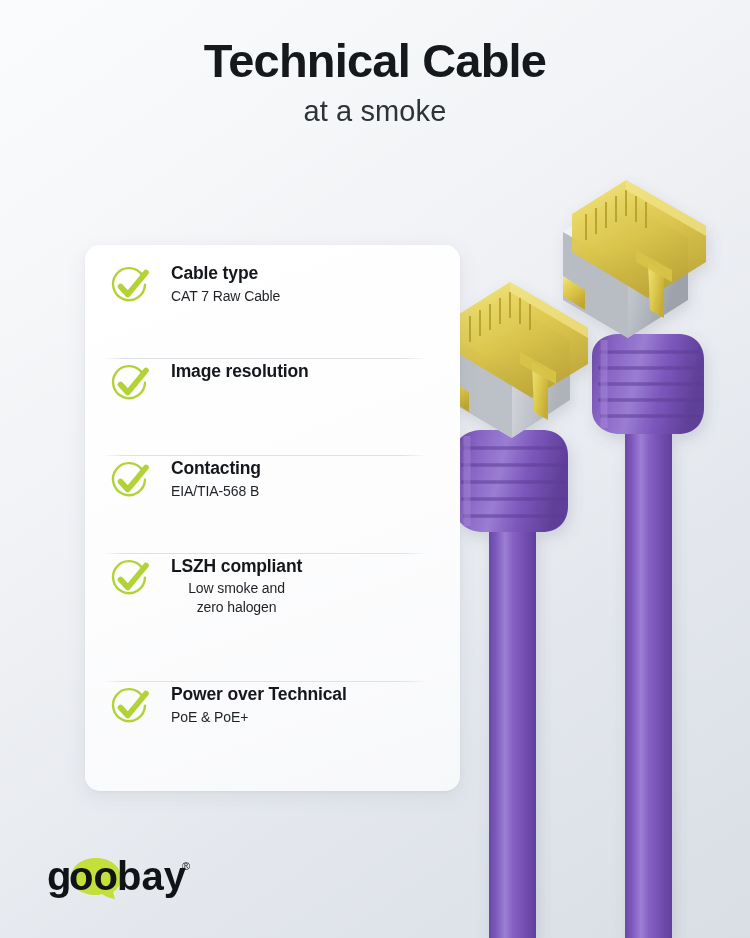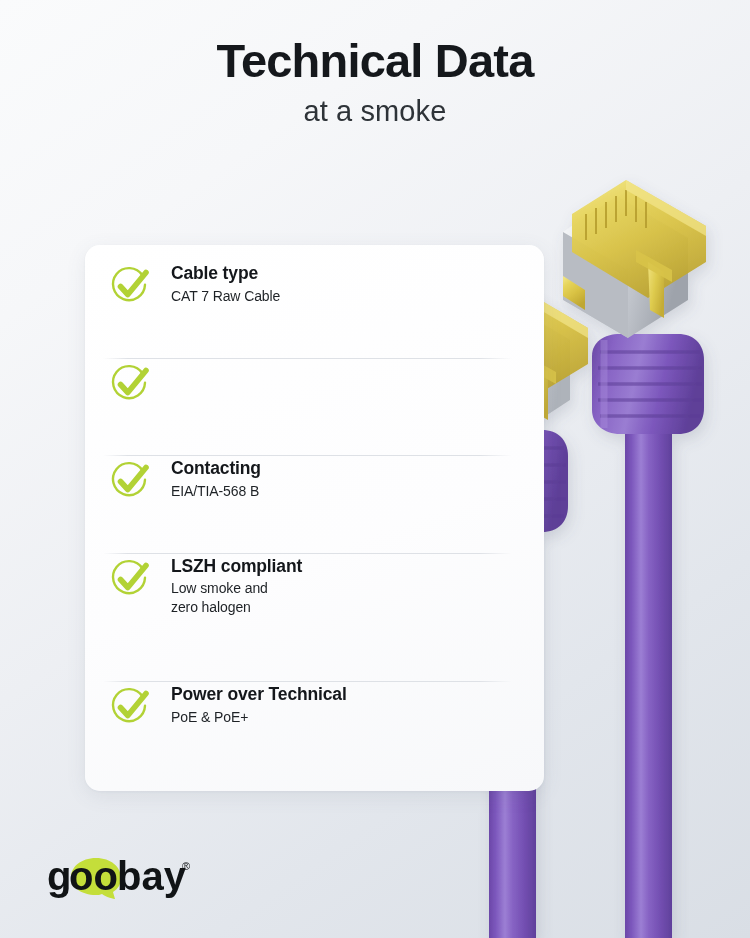--- a/index.html
+++ b/index.html
@@ -49,38 +49,38 @@
     top:0; left:0;
     width:750px; height:938px;
     z-index:2;
     pointer-events:none;
   }
 
   
   #card {
     position:absolute;
     left:85px; top:245px;
-    width:459px; height:546px;
+    width:375px; height:546px;
     background:linear-gradient(160deg,#FFFFFF 0%,#FDFDFE 55%,#F7F8FA 100%);
     border-radius:15px;
     box-shadow:0 5px 20px rgba(90,100,120,.10),
                0 1px 3px rgba(90,100,120,.06);
     z-index:5;
     padding:16px 0 12px 0;
     display:flex;
     flex-direction:column;
   }
 
   .spec-row {
     display:flex;
     align-items:flex-start;
     padding:0 22px 0 24px;
     flex:1 1 auto;
   }
-  .spec-row.tall { flex:1.28 1 auto; }
+  .spec-row.tall { flex:1.28 1 auto;text-align:center; }
 
   .spec-icon {
     width:42px; height:42px;
     flex:0 0 42px;
     margin-top:4px;
     margin-right:20px;
   }
   .spec-icon svg { display:block; width:42px; height:42px; overflow:visible; }
 
   .spec-text { padding-top:1px; }
@@ -261,21 +261,21 @@
           <path d="M530 304 L530 330"></path>
         </g>
         <path d="M532 362 L548 372 L548 420 L534 412 Z" fill="url(#goldGrad2)"></path>
         <path d="M520 352 L556 372 L556 384 L520 364 Z" fill="#D8C348" opacity=".9"></path>
         <path d="M510 282 L588 328 L588 338 L510 292 Z" fill="#F2E68C" opacity=".7"></path>
       </g>
     </g>
   </svg>
 
   <div id="header">
-    <div id="title">Technical Data</div>
+    <div id="title">Technical Cable</div>
     <div id="subtitle">at a smoke</div>
   </div>
 
   <div id="card">
 
     <div class="spec-row">
       <span class="spec-icon">
         <svg viewBox="0 0 42 42">
           <path d="M33.5 10.5 A16 16 0 1 0 36 19.8" fill="none" stroke="#B2D235" stroke-width="2.4" stroke-linecap="round"></path>
           <path d="M11.5 21.5 L18.8 29.5 L37 7.5" fill="none" stroke="#B2D235" stroke-width="5.6" stroke-linecap="round" stroke-linejoin="round"></path>
@@ -290,20 +290,21 @@
     <div class="divider"></div>
 
     <div class="spec-row">
       <span class="spec-icon">
         <svg viewBox="0 0 42 42">
           <path d="M33.5 10.5 A16 16 0 1 0 36 19.8" fill="none" stroke="#B2D235" stroke-width="2.4" stroke-linecap="round"></path>
           <path d="M11.5 21.5 L18.8 29.5 L37 7.5" fill="none" stroke="#B2D235" stroke-width="5.6" stroke-linecap="round" stroke-linejoin="round"></path>
         </svg>
       </span>
       <span class="spec-text">
+        <div class="spec-label">Image resolution</div>
       </span>
     </div>
 
     <div class="divider"></div>
 
     <div class="spec-row">
       <span class="spec-icon">
         <svg viewBox="0 0 42 42">
           <path d="M33.5 10.5 A16 16 0 1 0 36 19.8" fill="none" stroke="#B2D235" stroke-width="2.4" stroke-linecap="round"></path>
           <path d="M11.5 21.5 L18.8 29.5 L37 7.5" fill="none" stroke="#B2D235" stroke-width="5.6" stroke-linecap="round" stroke-linejoin="round"></path>

